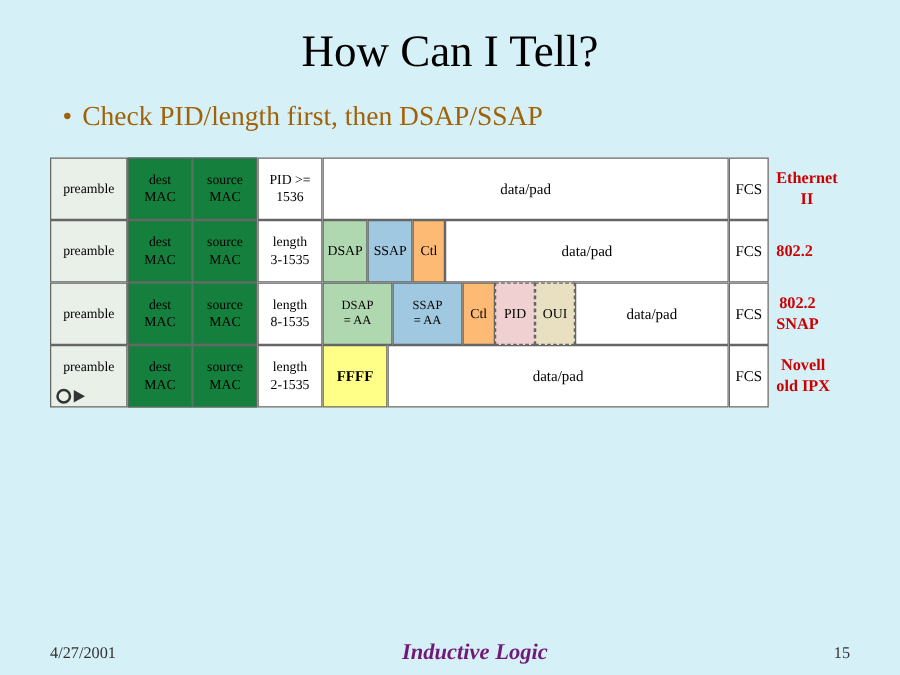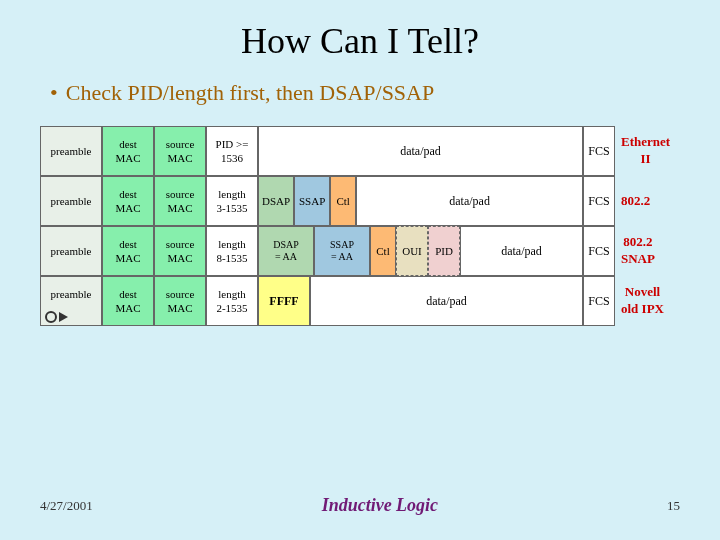--- a/index.html
+++ b/index.html
@@ -9,21 +9,21 @@
       font-family: 'Times New Roman', Times, serif;
       width: 720px;
       height: 540px;
       overflow: hidden;
       position: relative;
     }
 
     .slide {
       width: 720px;
       height: 540px;
-      padding: 20px 40px 24px 40px;
+      padding: 20px 40px 8px 40px;
       display: flex;
       flex-direction: column;
     }
 
     .title {
       text-align: center;
       font-size: 36px;
       font-weight: normal;
       color: #000;
       margin-bottom: 18px;
@@ -56,21 +56,21 @@
 
     
     .cell {
       display: flex;
       align-items: center;
       justify-content: center;
       border: 1px solid #666;
       height: 100%;
       font-size: 12px;
       text-align: center;
-      background: #86efac;
+      background: #15803d;
       white-space: nowrap;
       padding: 0 3px;
     }
 
     .cell.preamble {
       background: #e8f0e8;
       min-width: 62px;
       font-size: 11px;
     }
 
@@ -221,22 +221,22 @@
     </div>
 
     <div class="frame-row">
       <div class="cell preamble" style="font-size:11px;">preamble</div>
       <div class="cell dest-src">dest<br>MAC</div>
       <div class="cell dest-src">source<br>MAC</div>
       <div class="cell pid-len">length<br>8-1535</div>
       <div class="cell dsap-snap" style="font-size:10px; line-height:1.2;">DSAP<br>= AA</div>
       <div class="cell ssap-snap" style="font-size:10px; line-height:1.2;">SSAP<br>= AA</div>
       <div class="cell ctl">Ctl</div>
+      <div class="cell pid">PID</div>
       <div class="cell oui">OUI</div>
-      <div class="cell pid">PID</div>
       <div class="cell data-pad">data/pad</div>
       <div class="cell fcs">FCS</div>
       <div class="cell label-right" style="color:#cc0000; font-size:13px; line-height:1.3;">802.2<br>SNAP</div>
     </div>
 
     <div class="frame-row">
       <div class="cell preamble" style="position:relative; font-size:11px; padding-bottom:14px;">
         preamble
         <div style="position:absolute; bottom:2px; left:4px; display:flex; align-items:center; gap:2px;">
           <div style="width:12px; height:12px; border:2px solid #333; border-radius:50%;"></div>

